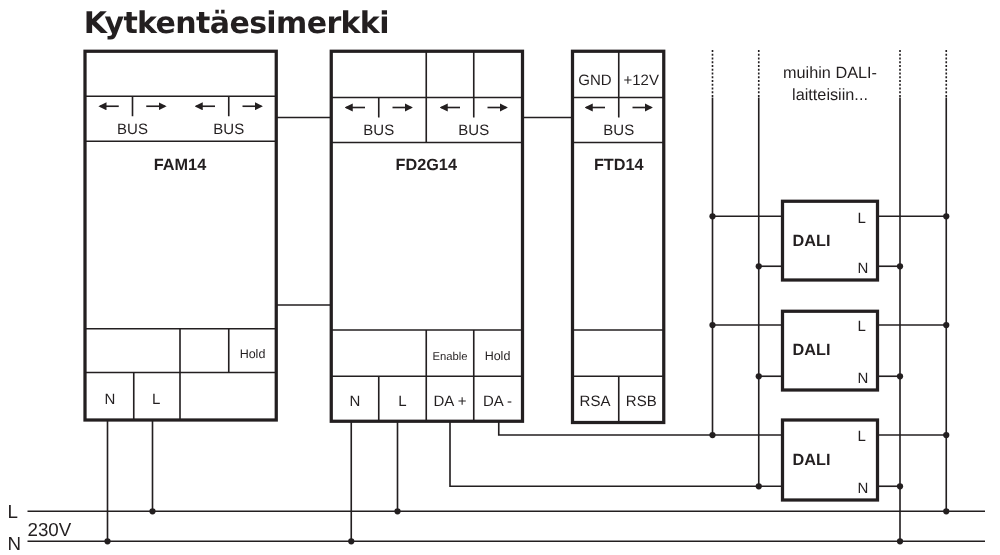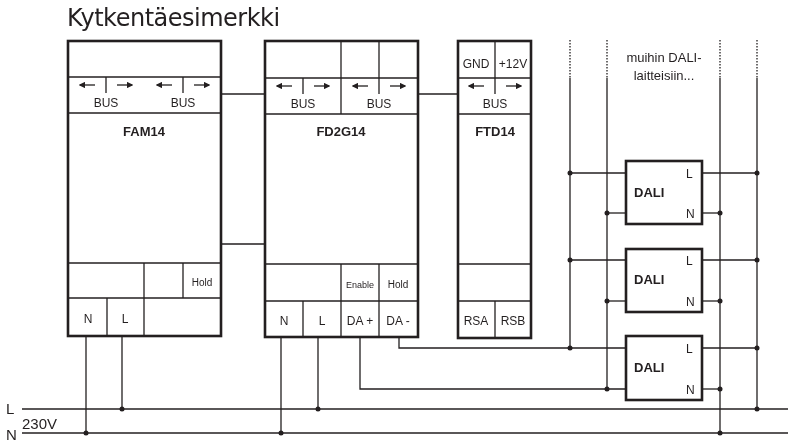--- a/index.html
+++ b/index.html
@@ -1,17 +1,17 @@
 <!DOCTYPE html>
 <html><head>
 <meta charset="utf-8">
 <style>
   html, body { margin:0; padding:0; background:#ffffff; }
   body { width:800px; height:444px; position:relative; overflow:hidden; font-family:"Liberation Sans", sans-serif; }
-  #title { position:absolute; left:67px; top:4px; font-family:"DejaVu Sans", sans-serif; font-weight:normal; font-size:24px; color:#231f20; letter-spacing:-0.5px; }
+  #title { position:absolute; left:67px; top:4px; font-family:"DejaVu Sans", sans-serif; font-weight:bold; font-size:24px; color:#231f20; letter-spacing:-0.5px; }
   svg { position:absolute; left:0; top:0; }
   svg text { font-family:"Liberation Sans", sans-serif; fill:#231f20; }
   .lbl { font-size:12px; }
   .sm { font-size:10px; }
   .bold { font-weight:bold; font-size:13px; }
   .rail { font-size:15px; }
   .box { fill:#fff; stroke:#231f20; stroke-width:2.6; }
   .ln { stroke:#231f20; stroke-width:1.3; fill:none; }
   .wire { stroke:#231f20; stroke-width:1.3; fill:none; }
   .dot { fill:#231f20; }

